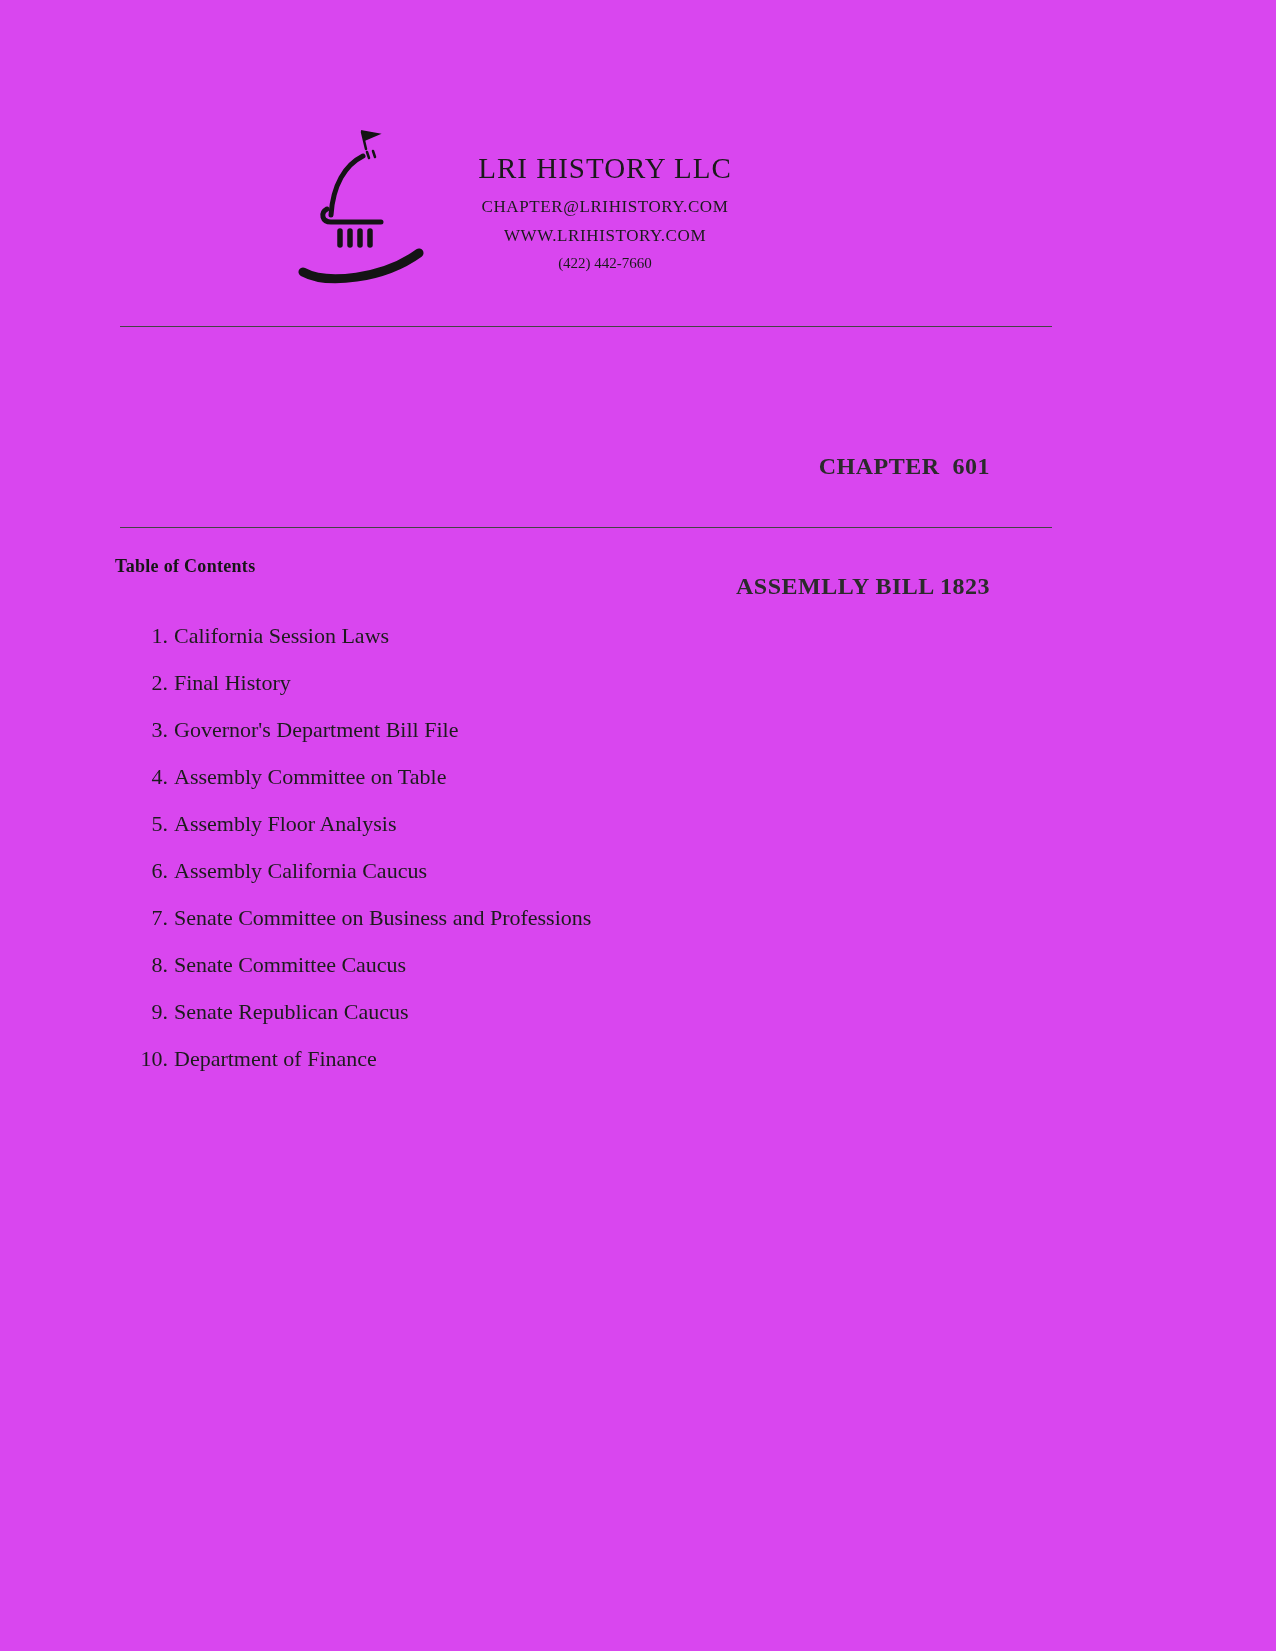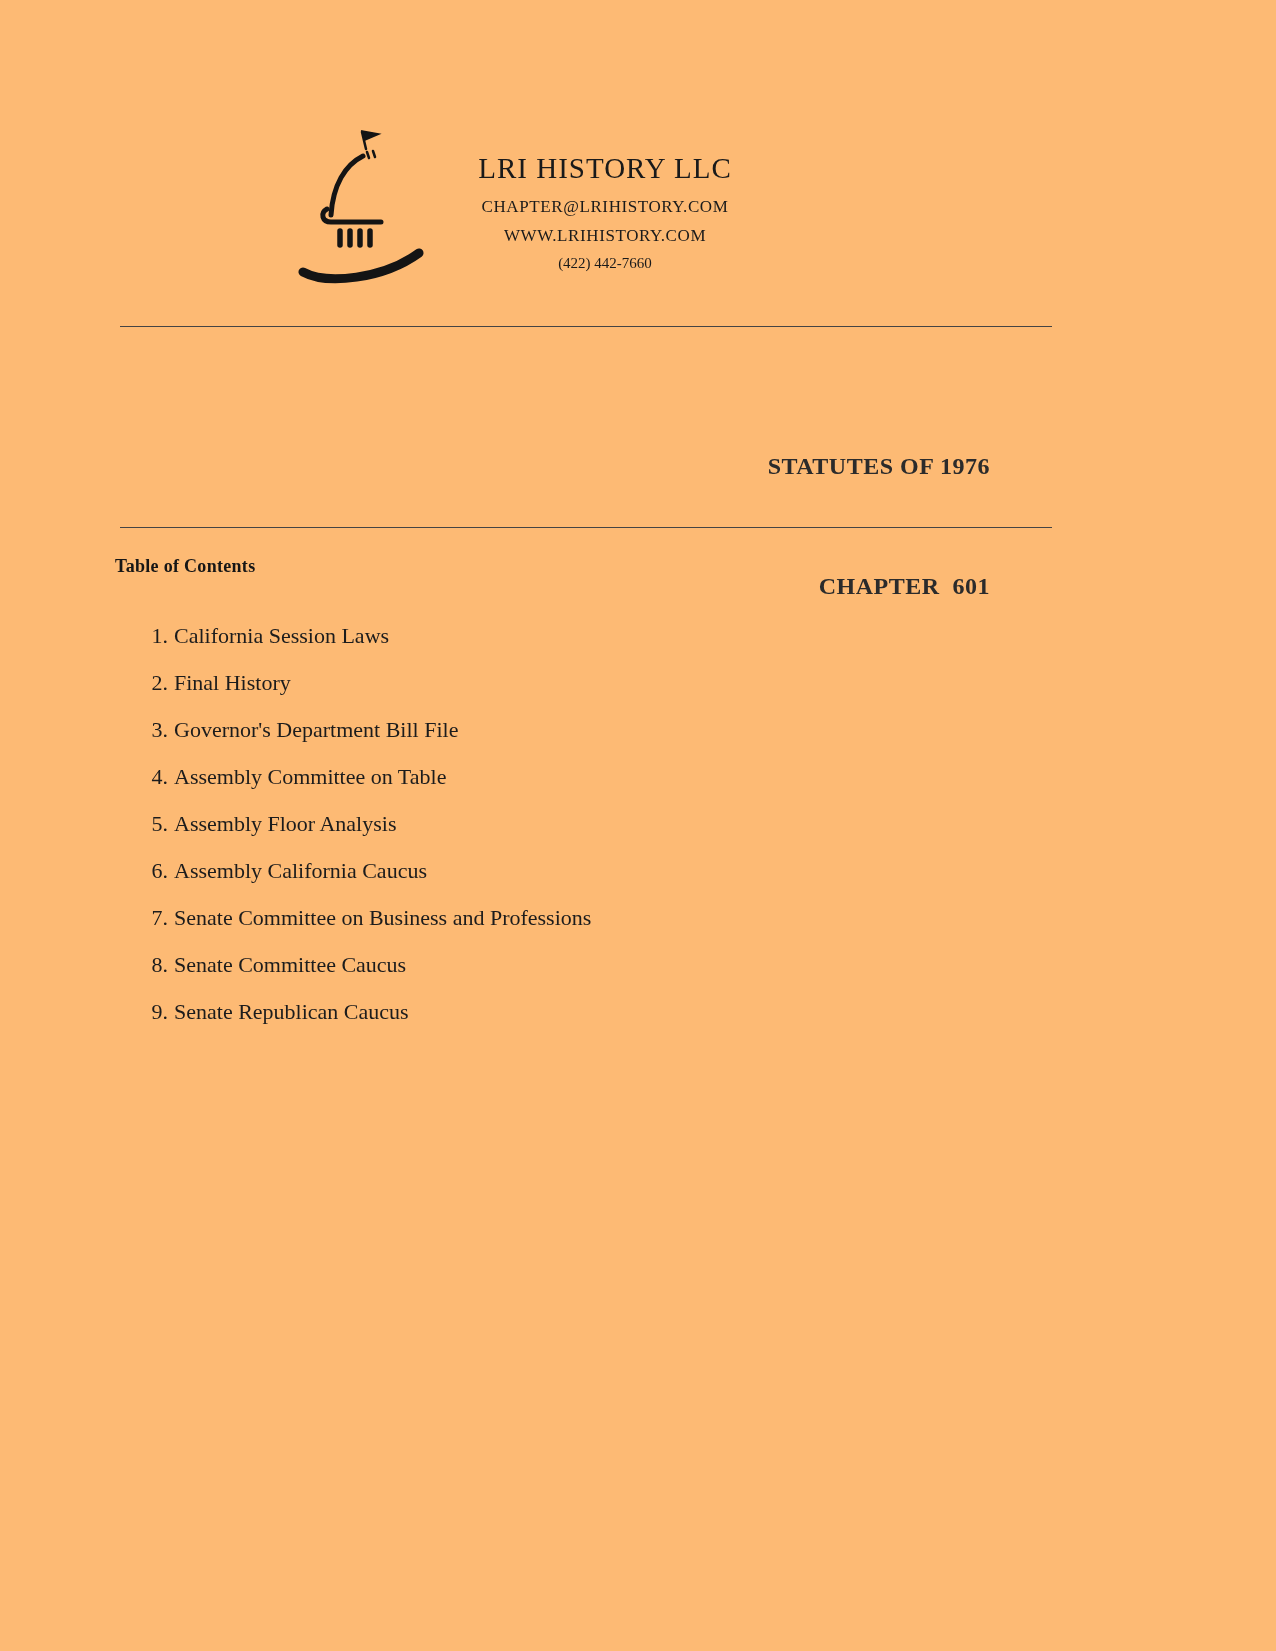--- a/index.html
+++ b/index.html
@@ -4,21 +4,21 @@
 <style>
   html, body {
     margin: 0;
     padding: 0;
     background: #ffffff;
   }
   .page {
     position: relative;
     width: 1276px;
     height: 1651px;
-    background: #fdba74;
+    background: #d946ef;
     font-family: "Liberation Serif", serif;
     color: #1c1c1c;
     overflow: hidden;
   }
 
   
   .logo {
     position: absolute;
     left: 295px;
     top: 125px;
@@ -146,22 +146,22 @@
     <div class="company">LRI HISTORY LLC</div>
     <div class="email">CHAPTER@LRIHISTORY.COM</div>
     <div class="website">WWW.LRIHISTORY.COM</div>
     <div class="phone">(422) 442-7660</div>
   </div>
 
   <hr class="rule rule1">
   <hr class="rule rule2">
 
   <div class="reference">
-    <div>STATUTES OF 1976</div>
     <div>CHAPTER  601</div>
+    <div>ASSEMLLY BILL 1823</div>
   </div>
 
   <h1 class="toc-title">Table of Contents</h1>
 
   <ol class="toc-list">
     <li>
       <span class="num">1.</span>
       <span class="label">California Session Laws</span>
     </li>
     <li>
@@ -189,15 +189,19 @@
       <span class="label">Senate Committee on Business and Professions</span>
     </li>
     <li>
       <span class="num">8.</span>
       <span class="label">Senate Committee Caucus</span>
     </li>
     <li>
       <span class="num">9.</span>
       <span class="label">Senate Republican Caucus</span>
     </li>
+    <li>
+      <span class="num">10.</span>
+      <span class="label">Department of Finance</span>
+    </li>
   </ol>
 
 </div>
 
 </body></html>

